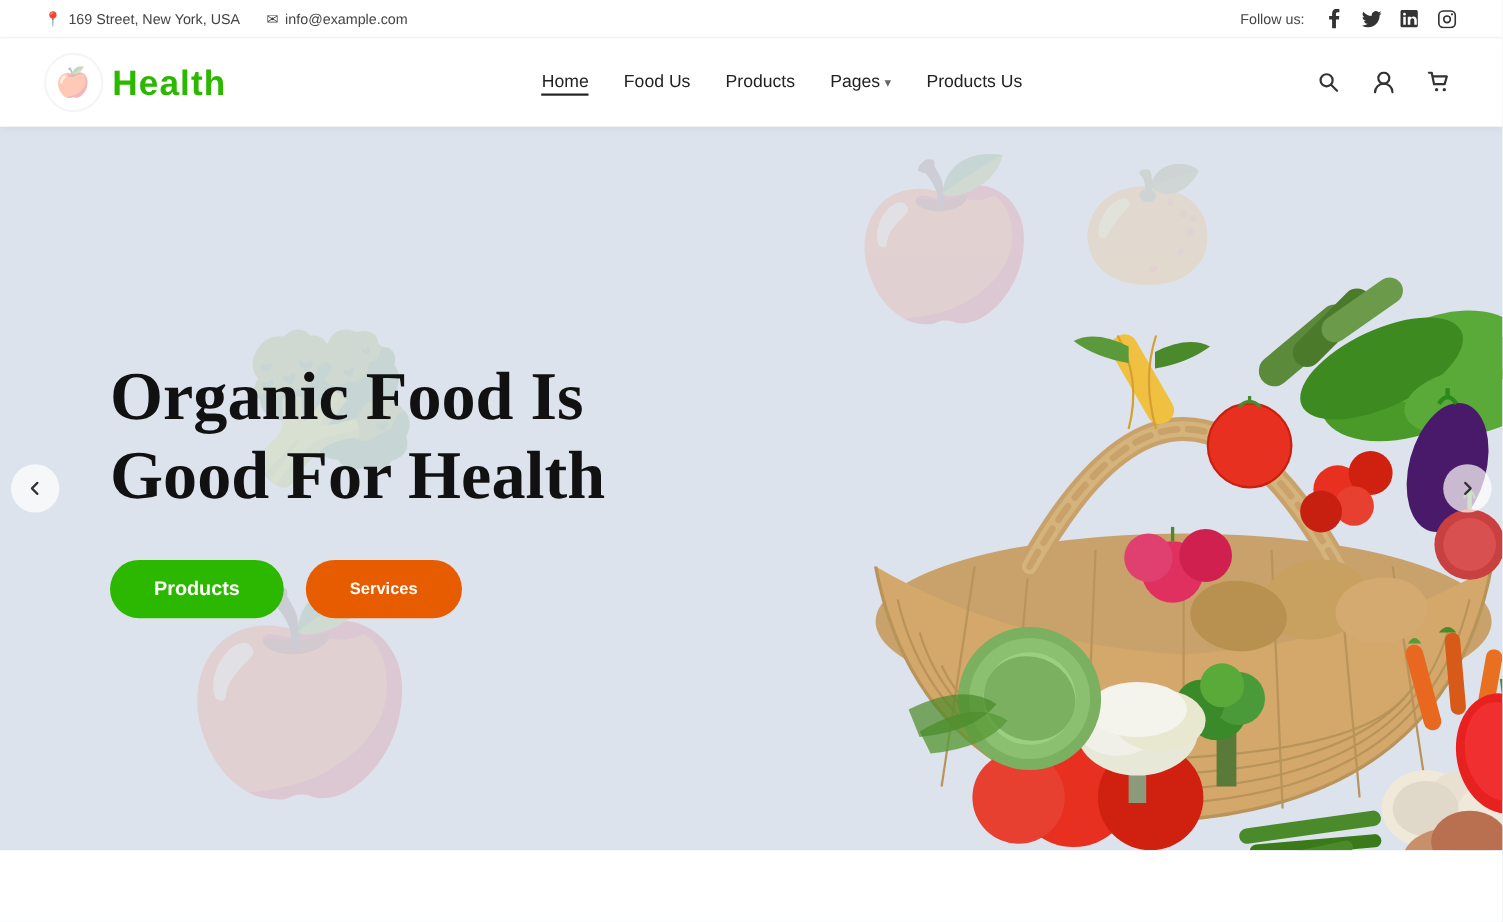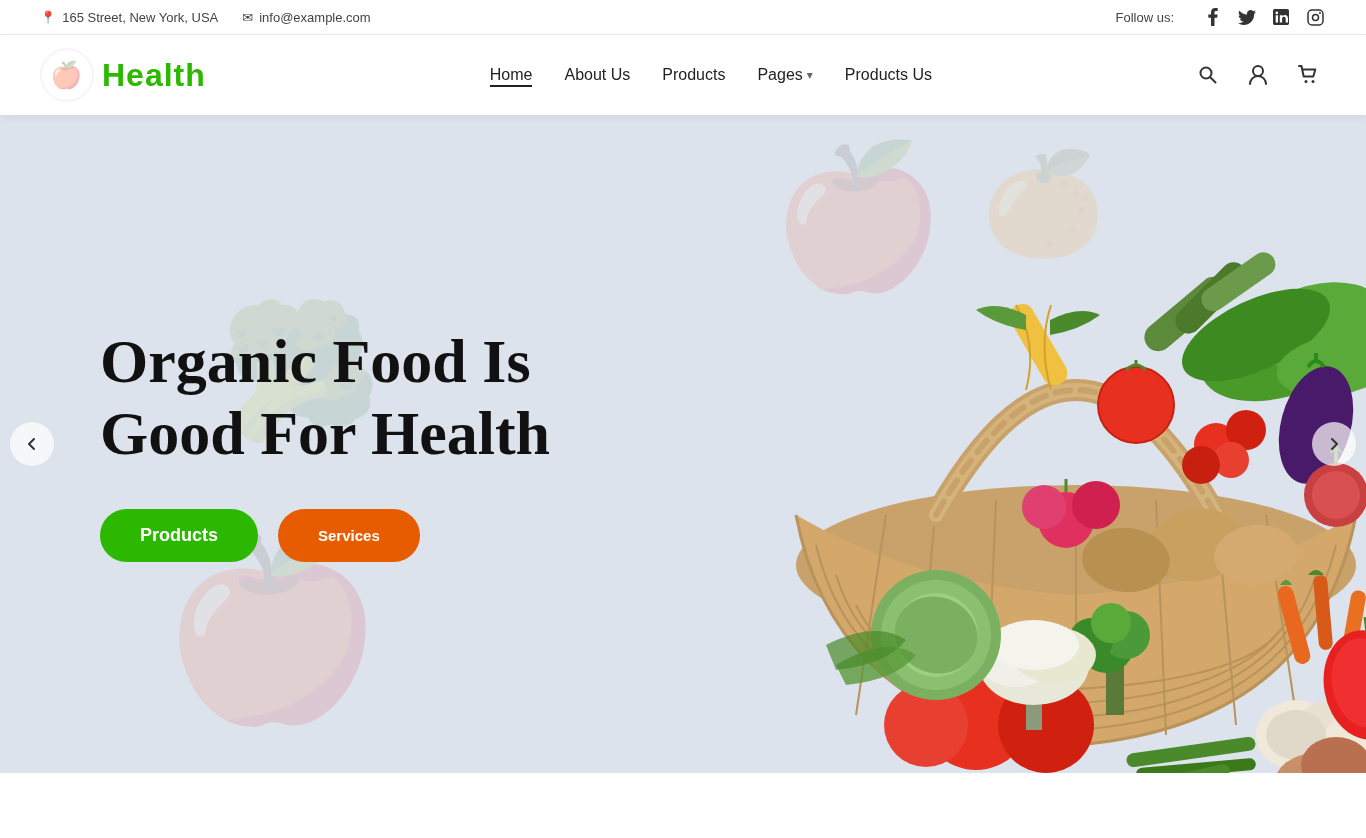--- a/index.html
+++ b/index.html
@@ -12,21 +12,21 @@
       display: flex;
       align-items: center;
       justify-content: space-between;
       border-bottom: 1px solid #eee;
       font-size: 13px;
       color: #444;
     }
     .topbar-left { display: flex; gap: 24px; align-items: center; }
     .topbar-left span { display: flex; align-items: center; gap: 6px; }
     .topbar-right { display: flex; align-items: center; gap: 12px; font-size: 13px; color: #444; }
-    .topbar-right .follow-label { margin-right: 16px; }
+    .topbar-right .follow-label { margin-right: 4px; }
     .social-icon {
       width: 22px; height: 22px;
       display: inline-flex; align-items: center; justify-content: center;
       color: #333; font-size: 14px; cursor: pointer;
     }
 
     
     .navbar {
       background: #fff;
       padding: 0 40px;
@@ -189,21 +189,21 @@
       height: 640px;
     }
   </style>
 </head>
 <body>
 
 <div class="topbar">
   <div class="topbar-left">
     <span>
       <span>📍</span>
-      <span>165 Street, New York, USA</span>
+      <span>169 Street, New York, USA</span>
     </span>
     <span>
       <span>✉</span>
       <span>info@example.com</span>
     </span>
   </div>
   <div class="topbar-right">
     <span class="follow-label">Follow us:</span>
     <span class="social-icon">
       <svg width="10" height="18" viewBox="0 0 10 18">
@@ -234,21 +234,21 @@
   <div class="logo">
     <div class="logo-icon">🍎</div>
     <span>Health</span>
   </div>
 
   <ul class="nav-links">
     <li>
       <a href="#" class="active">Home</a>
     </li>
     <li>
-      <a href="#">About Us</a>
+      <a href="#">Food Us</a>
     </li>
     <li>
       <a href="#">Products</a>
     </li>
     <li style="display:flex;align-items:center;gap:4px;cursor:pointer;justify-content:space-between;">
       <a href="#">Pages</a>
       <span style="font-size:12px;color:#666;">▾</span>
     </li>
     <li>
       <a href="#">Products Us</a>

